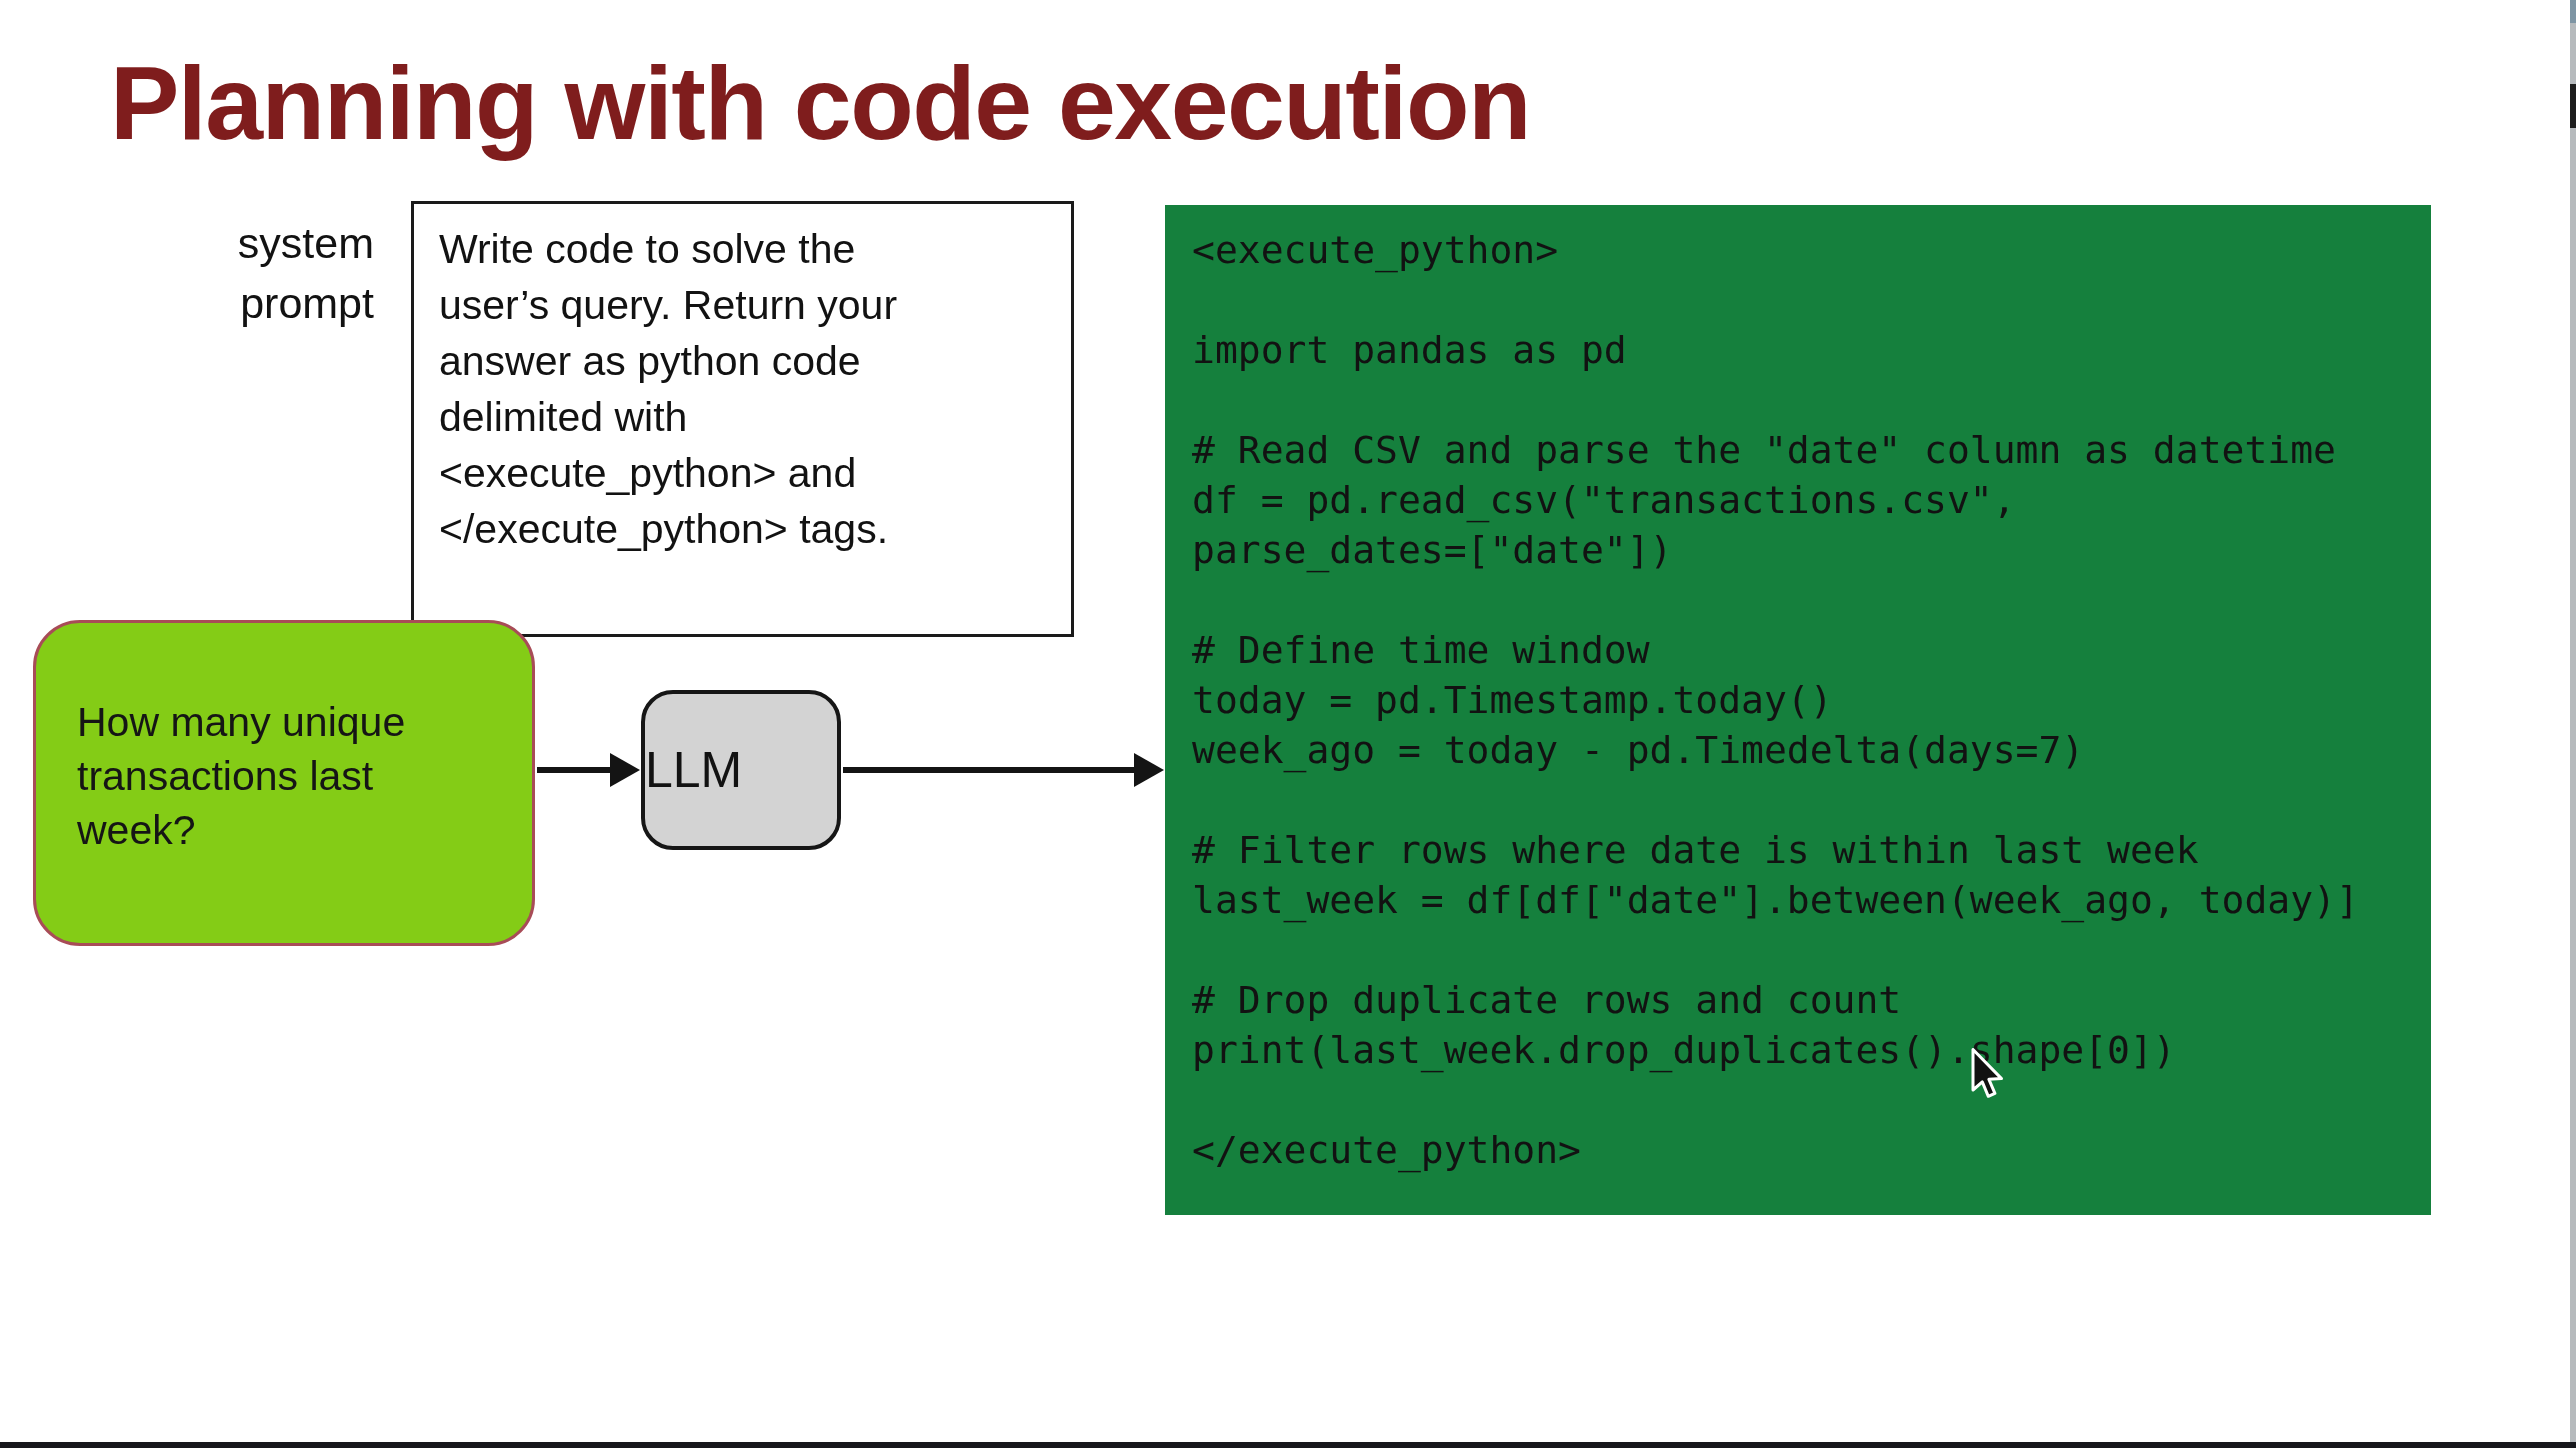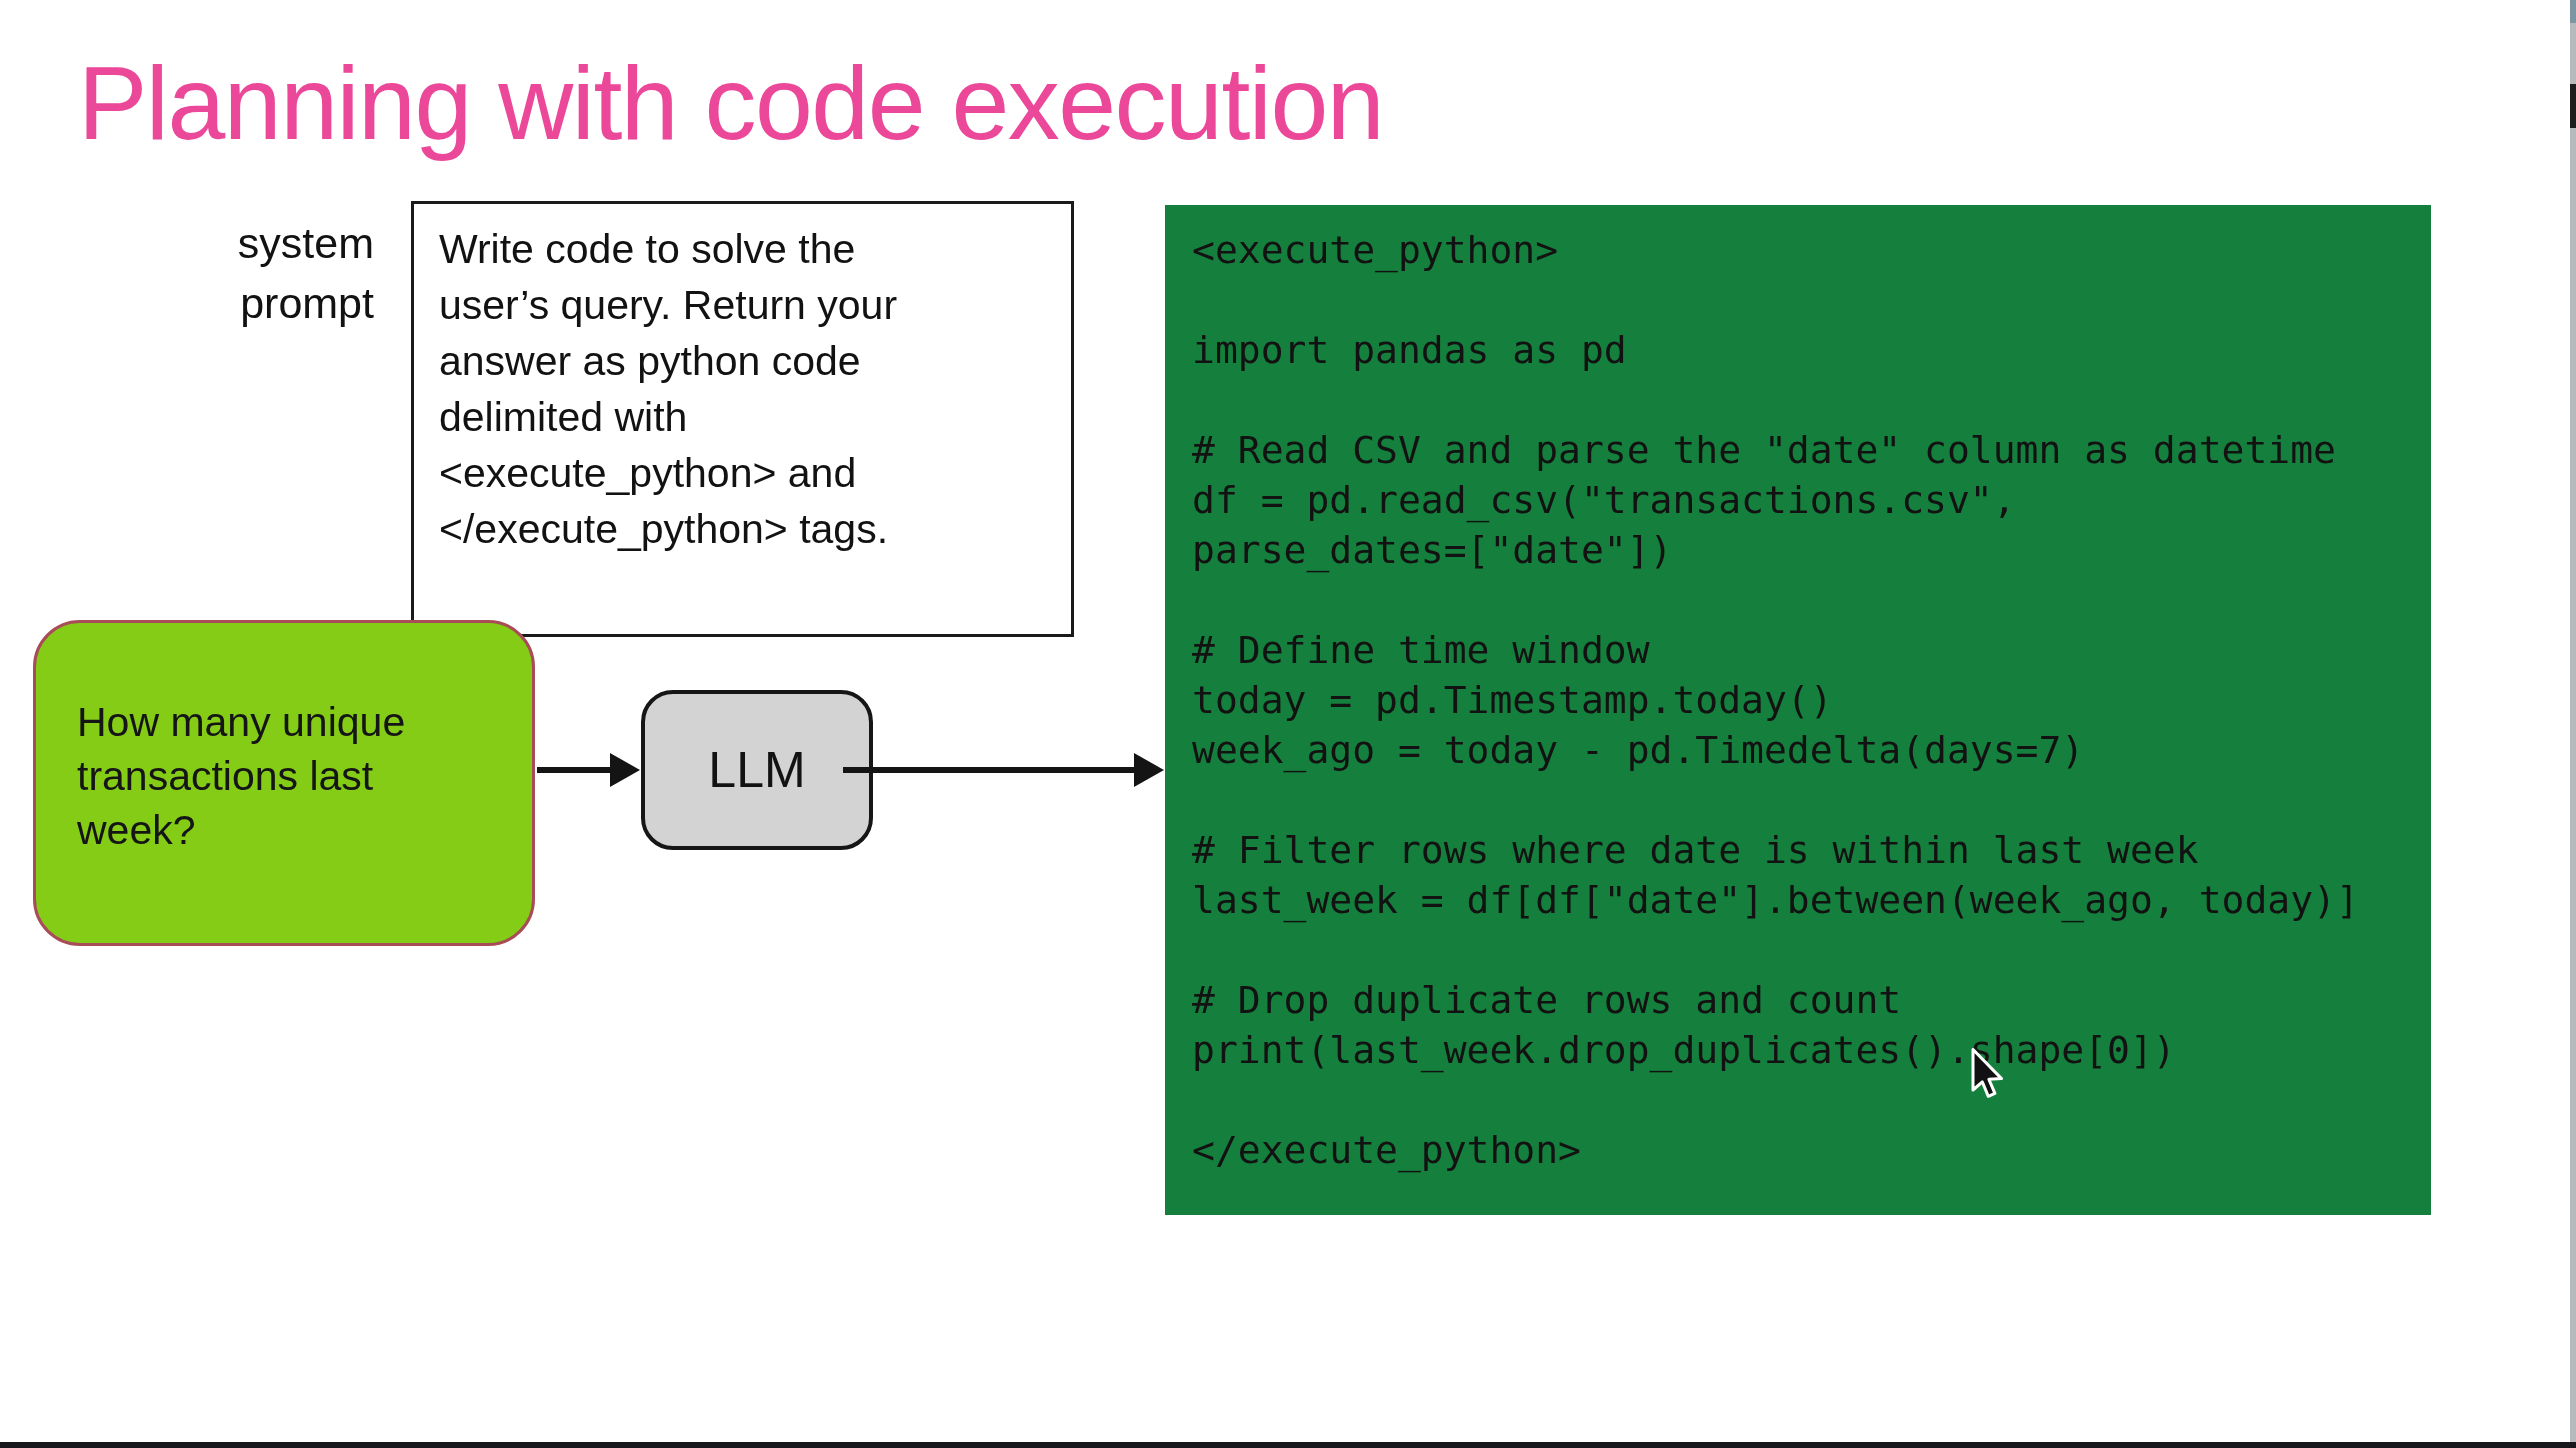--- a/index.html
+++ b/index.html
@@ -13,26 +13,26 @@
     height: 1449px;
     background: #ffffff;
     overflow: hidden;
     font-family: "Liberation Sans", sans-serif;
     color: #141414;
   }
 
   
   .title {
     position: absolute;
-    left: 78px;
+    left: 110px;
     top: 44px;
     font-size: 104px;
-    font-weight: 400;
+    font-weight: 700;
     letter-spacing: -1.5px;
-    color: #ec4899;
+    color: #7f1d1d;
     white-space: nowrap;
   }
 
   
   .sp-label {
     position: absolute;
     left: 152px;
     top: 213px;
     width: 222px;
     text-align: right;
@@ -79,29 +79,29 @@
     line-height: 54px;
     white-space: pre-line;
     color: #151515;
   }
 
   
   .llm-box {
     position: absolute;
     left: 641px;
     top: 690px;
-    width: 232px;
+    width: 200px;
     height: 160px;
     box-sizing: border-box;
     border: 4.5px solid #161616;
     border-radius: 32px;
     background: #d3d3d3;
     display: flex;
     align-items: center;
-    justify-content: center;
+    justify-content: flex-start;
   }
   .llm-label {
     font-size: 50px;
     font-weight: 500;
     color: #121212;
   }
 
   
   .arrow-line {
     position: absolute;

